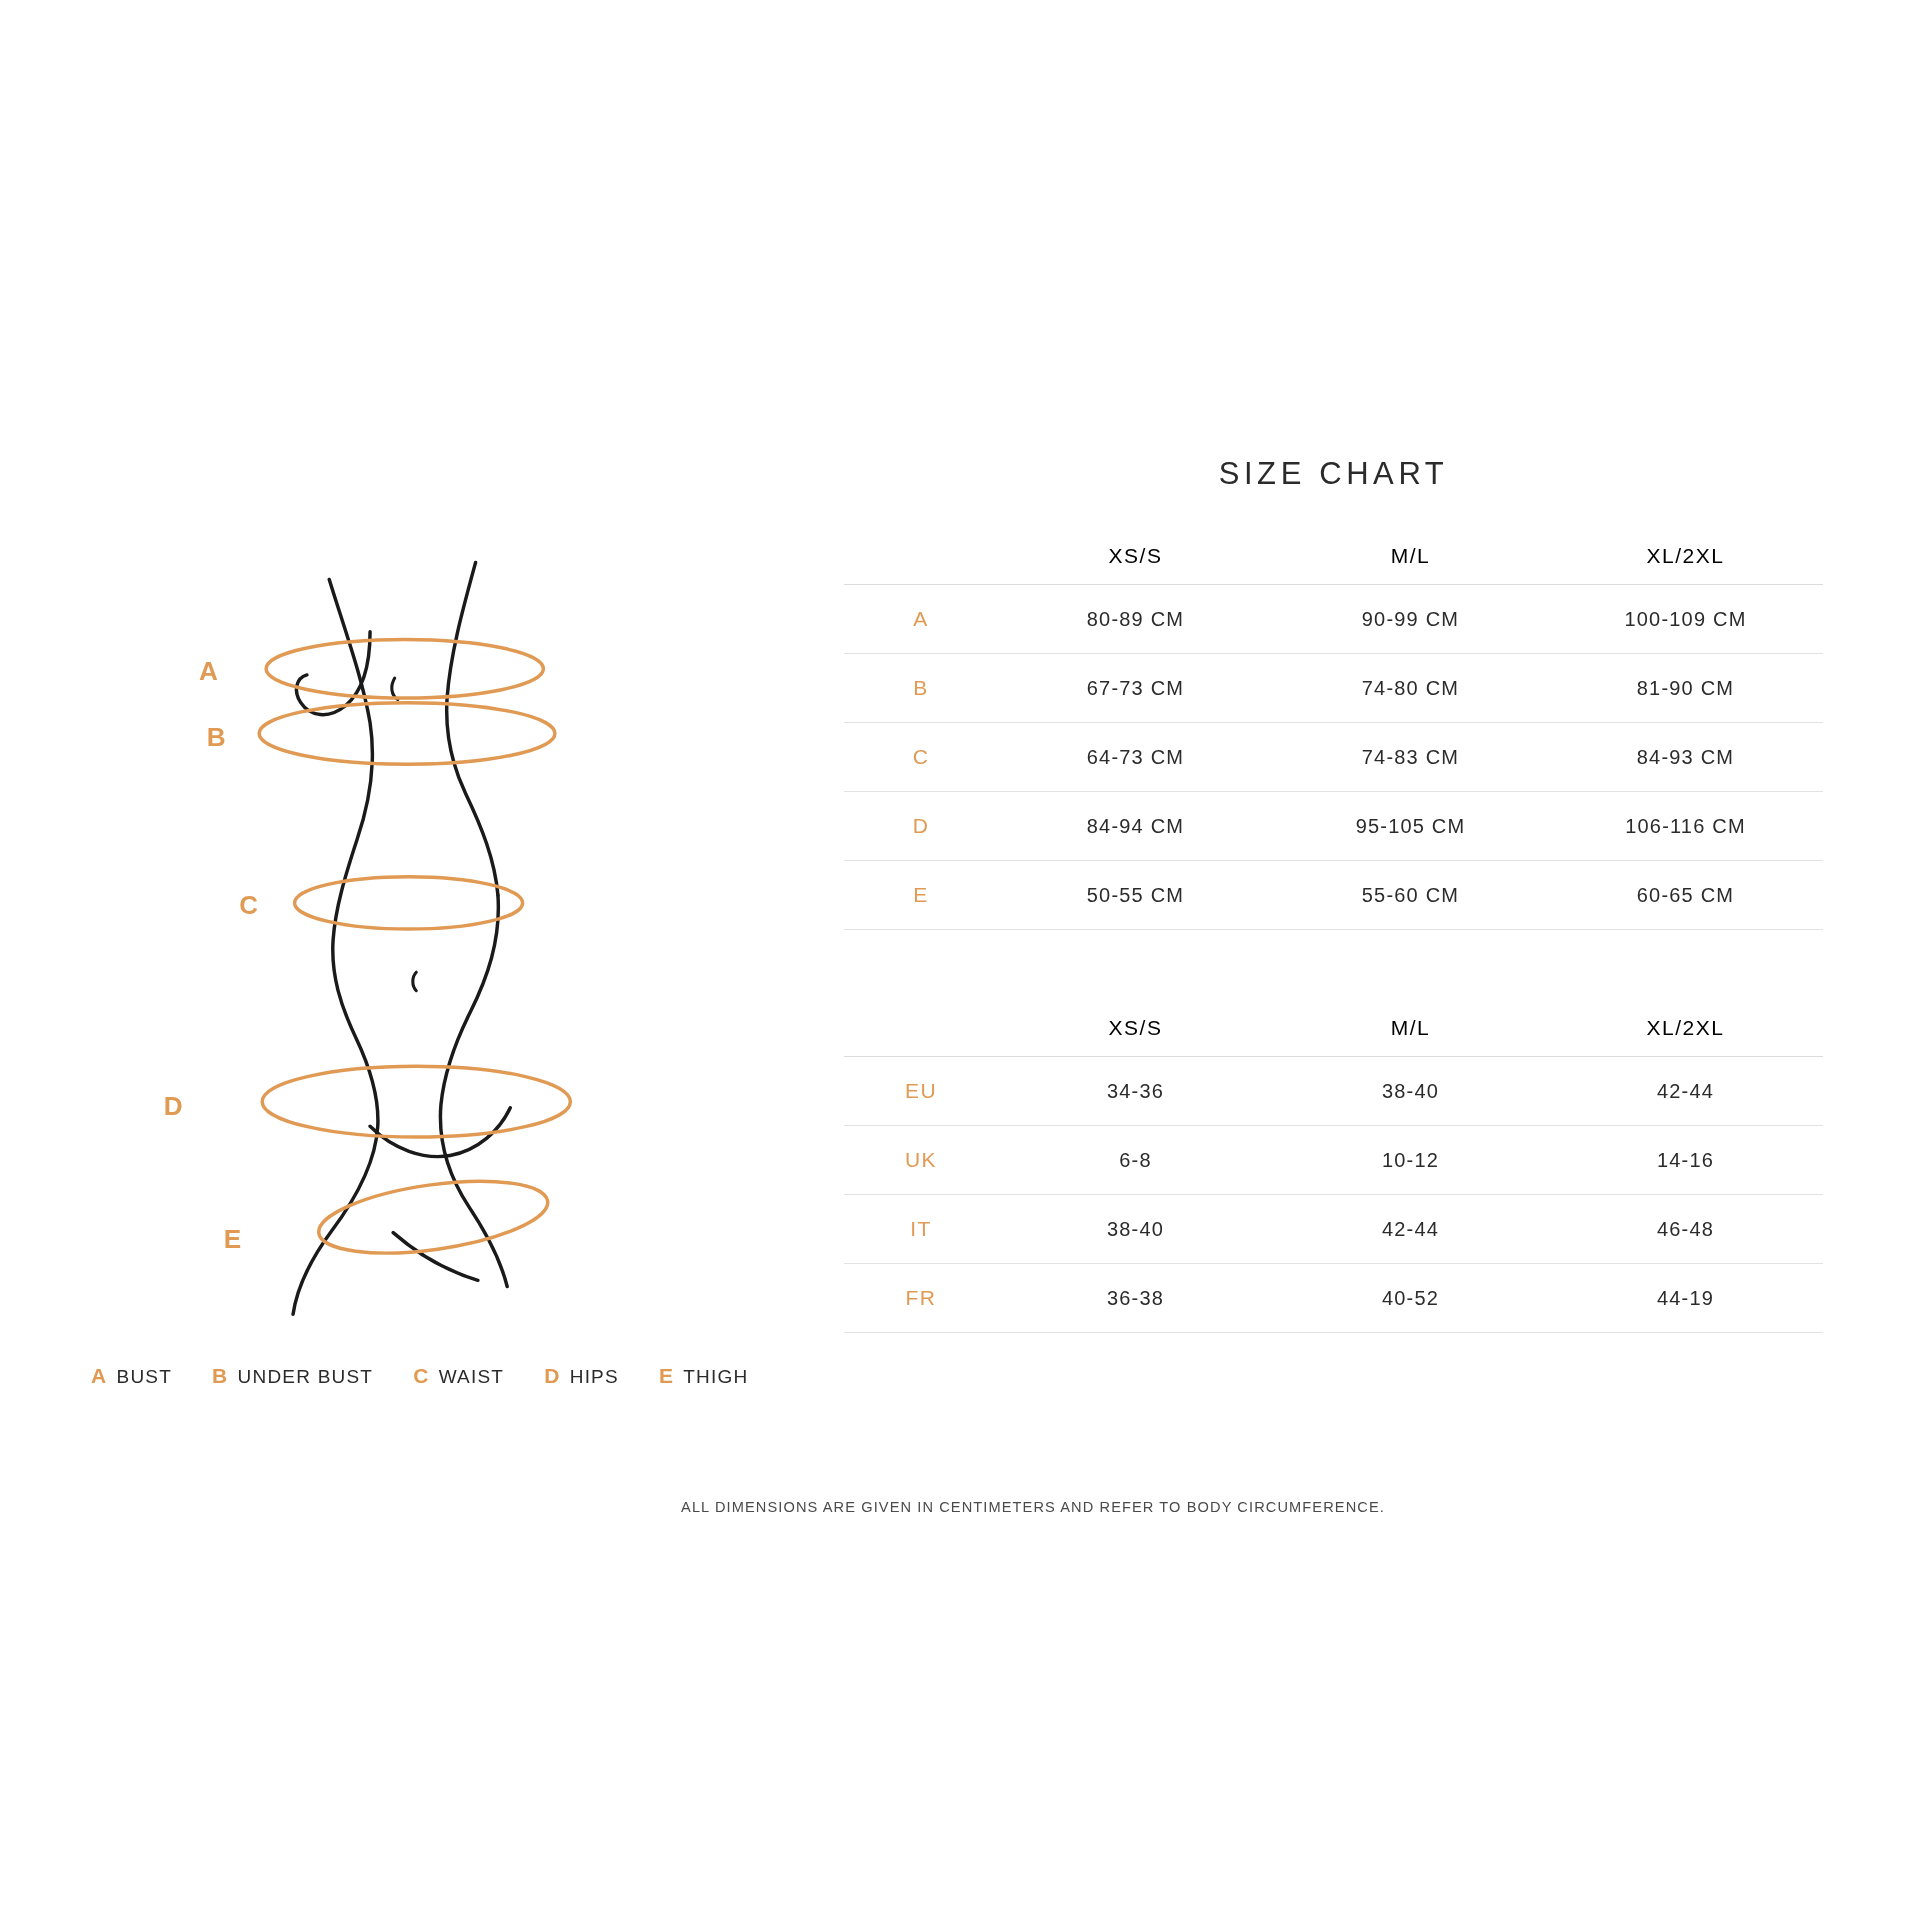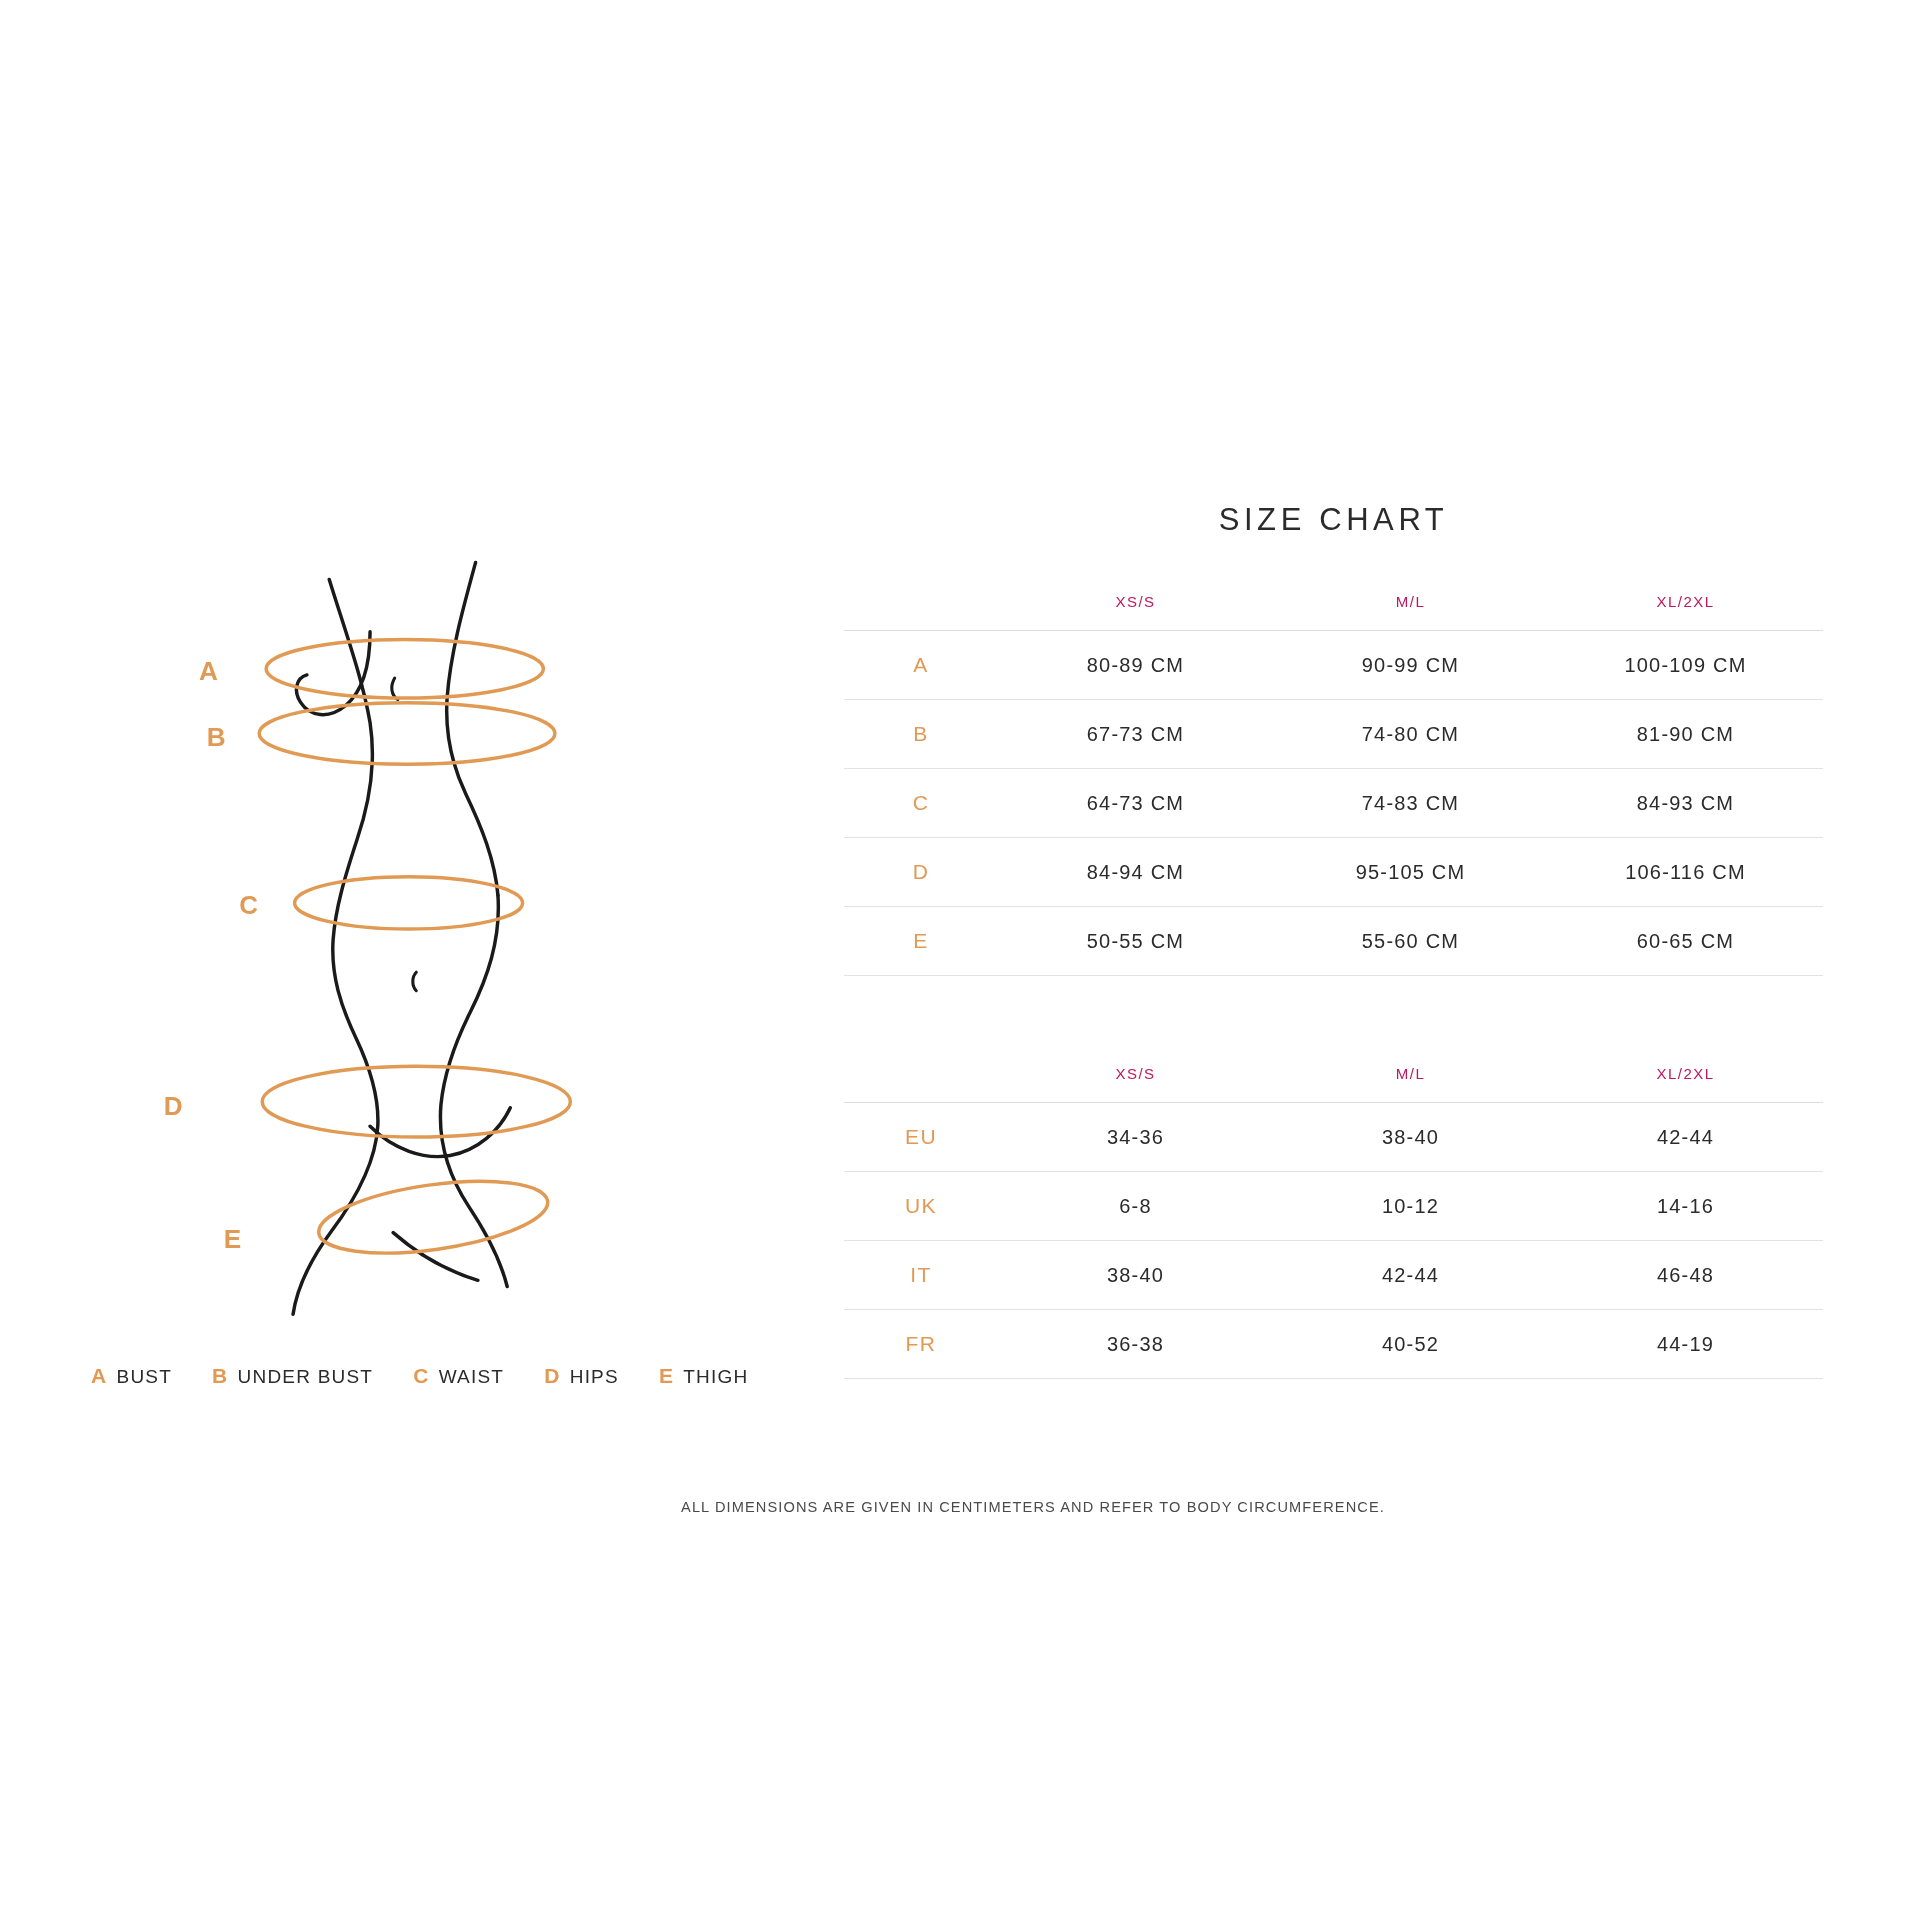--- a/index.html
+++ b/index.html
@@ -59,21 +59,21 @@
   .legend-label {
     color: #2b2b2b;
     font-weight: 400;
     text-align: right;
   }
 
   
   .tables {
     position: absolute;
     left: 844px;
-    top: 502px;
+    top: 456px;
     width: 979px;
   }
   .table-title {
     text-align: center;
     font-size: 31px;
     letter-spacing: 4.6px;
     font-weight: 400;
     color: #2b2b2b;
     margin: 0 0 35px 0;
   }
@@ -87,22 +87,22 @@
     text-align: center;
     font-weight: 400;
     font-size: 20px;
     letter-spacing: 1.2px;
     color: #2b2b2b;
     padding: 0;
     height: 68px;
     vertical-align: middle;
   }
   table.size-table thead th {
-    color: #be185d;
-    font-size: 15px;
+    color: #000000;
+    font-size: 21px;
     letter-spacing: 1.5px;
     height: 57px;
     border-bottom: 0.8px solid #dcdcdc;
   }
   table.size-table thead th.corner {
     border-bottom: 0.8px solid #dcdcdc;
   }
   table.size-table tbody tr {
     border-bottom: 0.8px solid #e3e3e3;
   }

